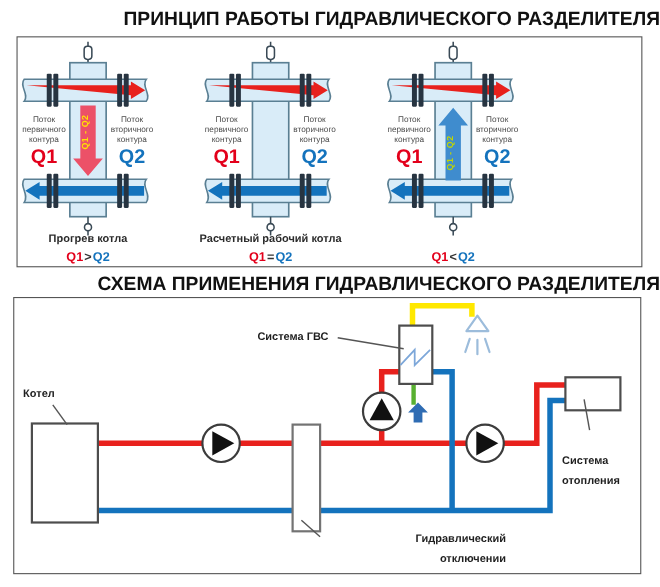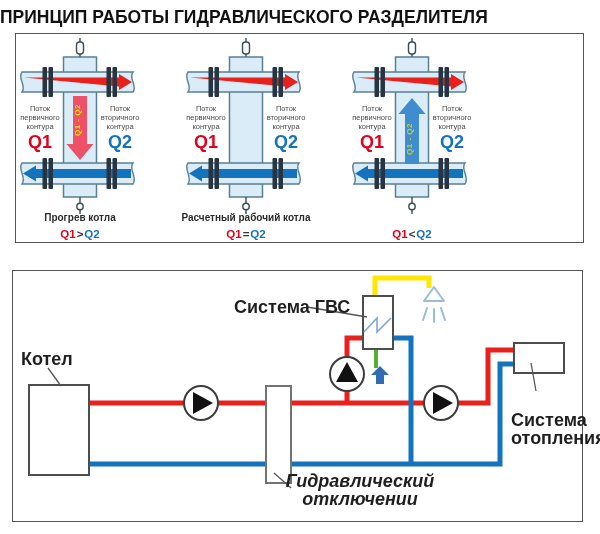--- a/index.html
+++ b/index.html
@@ -6,21 +6,21 @@
     --c-red:#e8211d; --c-blue:#1473bd; --c-yellow:#ffe800; --c-green:#58b030;
     --c-pale:#d9ecf8; --c-pipe-stroke:#5a7f93; --c-flange:#273441;
     --c-arrow-down:#ec5168; --c-arrow-up:#3f8cce;
     --c-arrow-label:#ffe400; --c-arrow-label-alt:#c3d600;
     --c-q1:#e3001b; --c-q2:#1473bd; --c-ink:#222222;
     --c-shower:#9cbcdb; --c-cold:#2f6cb3; --c-box-stroke:#4d4d4d;
   }
   html,body{margin:0;padding:0;background:#fff;}
   body{font-family:"Liberation Sans","DejaVu Sans",sans-serif;color:var(--c-ink);}
   .stage{position:relative;width:600px;height:534px;background:#fff;overflow:hidden;}
-  .title{position:absolute;left:0;width:600px;text-align:left;font-size:17.5px;font-weight:bold;color:#111;letter-spacing:0;}
+  .title{position:absolute;left:0;width:600px;text-align:right;font-size:17.5px;font-weight:bold;color:#111;letter-spacing:0;}
   .t1{top:7px;}
   .t2{top:248px;}
   .frame{position:absolute;border:1.5px solid #555;background:#fff;}
   .top-frame{left:15px;top:33px;width:567px;height:208px;}
   .bottom-frame{left:12px;top:270px;width:569px;height:250px;}
 
   .panel{position:absolute;top:0;width:166px;height:208px;}
   .panel svg{position:absolute;left:0;top:0;}
   .col{fill:var(--c-pale);stroke:var(--c-pipe-stroke);stroke-width:1.5;}
   .pipe{fill:var(--c-pale);stroke:var(--c-pipe-stroke);stroke-width:1.4;}
@@ -40,25 +40,25 @@
   .q.q2{left:80px;color:var(--c-q2);}
   .alabel{position:absolute;left:53px;width:60px;height:14px;text-align:center;font-size:8px;font-weight:bold;transform:rotate(-90deg);letter-spacing:0.5px;}
   .alabel.down{color:var(--c-arrow-label);}
   .alabel.up{color:var(--c-arrow-label-alt);}
   .caption{position:absolute;left:-50px;top:178px;width:266px;text-align:center;font-size:10px;font-weight:600;color:#2b2b2b;white-space:nowrap;}
   .eq{position:absolute;left:-50px;top:194px;width:266px;text-align:center;font-size:11.5px;font-weight:bold;white-space:nowrap;}
   .eq .eq-l{color:var(--c-q1);}
   .eq .eq-op{color:#333;margin:0 1px;}
   .eq .eq-r{color:var(--c-q2);}
 
-  .scheme-label{position:absolute;font-size:18px;font-weight:bold;color:#1f1f1f;line-height:18px;}
+  .scheme-label{position:absolute;font-size:10px;font-weight:bold;color:#1f1f1f;line-height:18px;}
   .lbl-boiler{left:8px;top:79px;}
   .lbl-dhw{left:221px;top:27px;}
   .lbl-heating{left:498px;top:128px;margin-top:12px;}
-  .lbl-separator{left:247px;top:201px;width:200px;text-align:center;font-style:italic;}
+  .lbl-separator{left:247px;top:211px;width:200px;text-align:right;}
   .ln-red{stroke:var(--c-red);stroke-width:5;fill:none;}
   .ln-blue{stroke:var(--c-blue);stroke-width:5;fill:none;}
   .ln-yellow{stroke:var(--c-yellow);stroke-width:5;fill:none;}
   .ln-green{stroke:var(--c-green);stroke-width:4;fill:none;}
   .eq-box{fill:#fff;stroke:var(--c-box-stroke);stroke-width:2;}
   .sep-box{fill:#fff;stroke:#737373;stroke-width:2;}
   .pump-c{fill:#fff;stroke:#3c3c3c;stroke-width:2;}
   .pump-t{fill:#111;}
   .shower{stroke:var(--c-shower);stroke-width:2;fill:none;stroke-linecap:round;stroke-linejoin:round;}
   .pointer{stroke:#555;stroke-width:1.3;fill:none;}
@@ -209,20 +209,21 @@
       </div>
       <div class="q q1">Q1</div>
       <div class="q q2">Q2</div>
       <div class="alabel up" style="top:98px">Q1 - Q2</div>
       <div class="eq">
         <span class="eq-l">Q1</span><span class="eq-op">&lt;</span><span class="eq-r">Q2</span>
       </div>
     </div>
   </div>
 
+  <div class="title t2">СХЕМА ПРИМЕНЕНИЯ ГИДРАВЛИЧЕСКОГО РАЗДЕЛИТЕЛЯ</div>
 
   <div class="frame bottom-frame">
     <svg width="569" height="250" viewBox="0 0 569 250" style="position:absolute;left:0;top:0">
 
       <path class="ln-yellow" d="M362,26 V7 H416 V17"></path>
       <path class="ln-red" d="M76,132 H475 V79 H501"></path>
       <path class="ln-red" d="M334,132 V67 H350"></path>
       <path class="ln-blue" d="M76,193 H487 V93 H501"></path>
       <path class="ln-blue" d="M380,67 H398 V193"></path>
       <path class="ln-green" d="M363,77 V97"></path>

